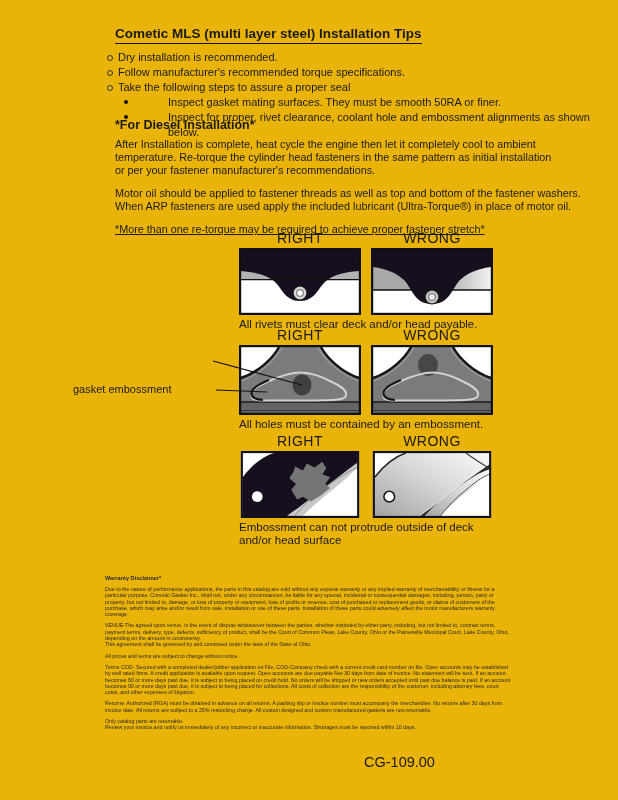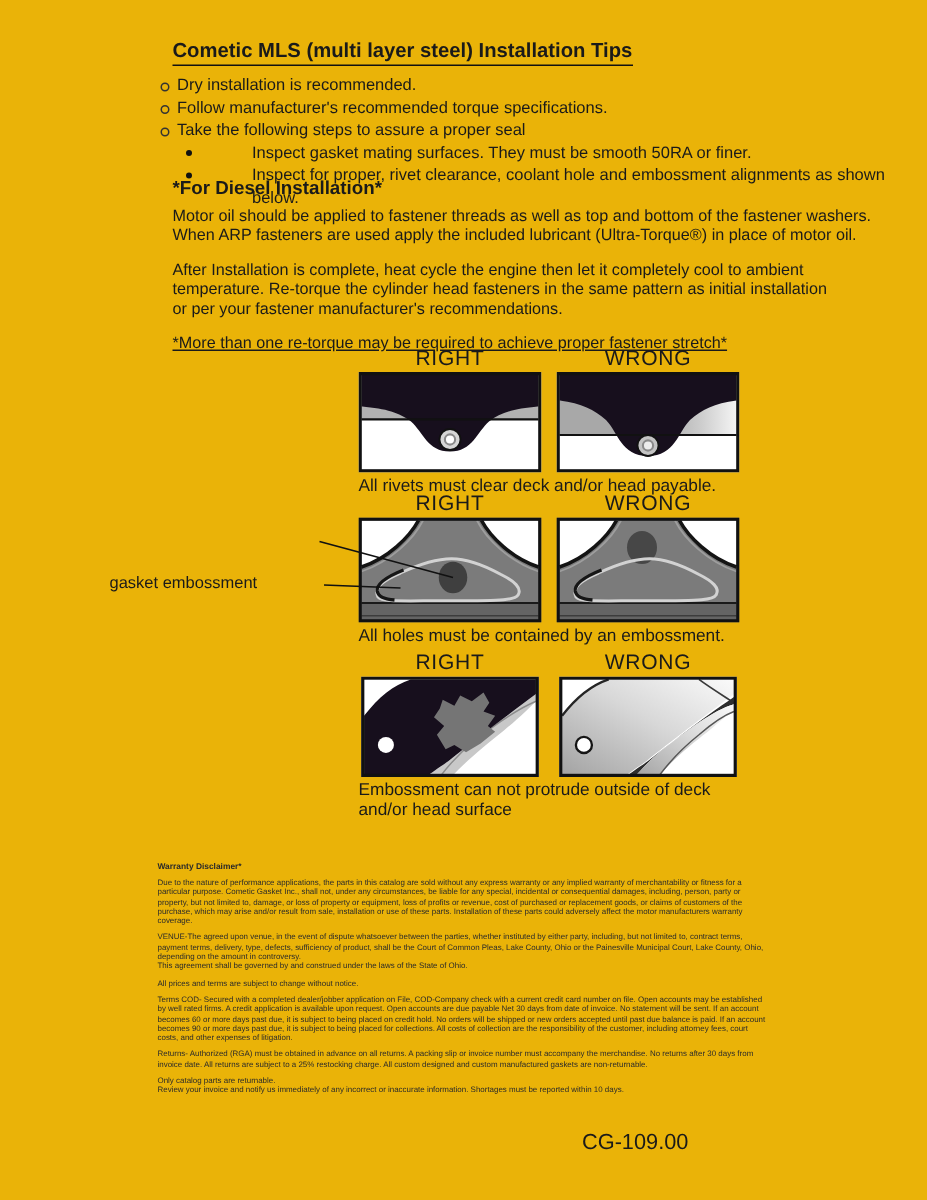--- a/index.html
+++ b/index.html
@@ -48,21 +48,21 @@
     position:absolute; right:405px; top:383px; width:140px;
     font-size:11px; text-align:left;
   }
   #leader-lines { position:absolute; left:210px; top:352px; z-index:5; }
   
   #legal { position:absolute; left:105px; top:575px; width:408px; color:#2a2a2a; }
   #legal-heading { font-size:5.6px; font-weight:bold; margin:0 0 5px 0; }
   .legal-p { font-size:5.3px; line-height:6.3px; margin:0 0 5px 0; }
   .legal-p.mb0 { margin-bottom:0; }
   
-  #page-code { position:absolute; left:388px; top:754px; font-size:14.5px; }
+  #page-code { position:absolute; left:364px; top:754px; font-size:14.5px; }
 </style>
 </head>
 <body>
 
 <div id="page">
 
   <div id="title">Cometic MLS (multi layer steel) Installation Tips</div>
 
   <div id="bullets">
     <div class="b-row">
@@ -82,25 +82,25 @@
       <span>Inspect gasket mating surfaces.  They must be smooth 50RA or finer.</span>
     </div>
     <div class="b-row sub">
       <span class="marker-dot"></span>
       <span>Inspect for proper, rivet clearance, coolant hole and embossment alignments as shown below.</span>
     </div>
   </div>
 
   <div id="diesel">
     <div id="diesel-heading">*For Diesel Installation*</div>
-    <div class="diesel-p">Motor oil should be applied to fastener threads as well as top and bottom of the fastener washers.
-When ARP fasteners are used apply the included lubricant (Ultra-Torque®) in place of motor oil.</div>
     <div class="diesel-p">After Installation is complete, heat cycle the engine then let it completely cool to ambient
 temperature. Re-torque the cylinder head fasteners in the same pattern as initial installation
 or per your fastener manufacturer's recommendations.</div>
+    <div class="diesel-p">Motor oil should be applied to fastener threads as well as top and bottom of the fastener washers.
+When ARP fasteners are used apply the included lubricant (Ultra-Torque®) in place of motor oil.</div>
     <div id="diesel-note">*More than one re-torque may be required to achieve proper fastener stretch*</div>
   </div>
 
   <div class="fig-row" id="fig-row-1">
     <div class="fig-labels">
       <div class="fig-label">RIGHT</div>
       <div class="fig-label">WRONG</div>
     </div>
     <div class="fig-boxes">
       <svg class="diagram" width="122" height="67" viewBox="0 0 122 67">

